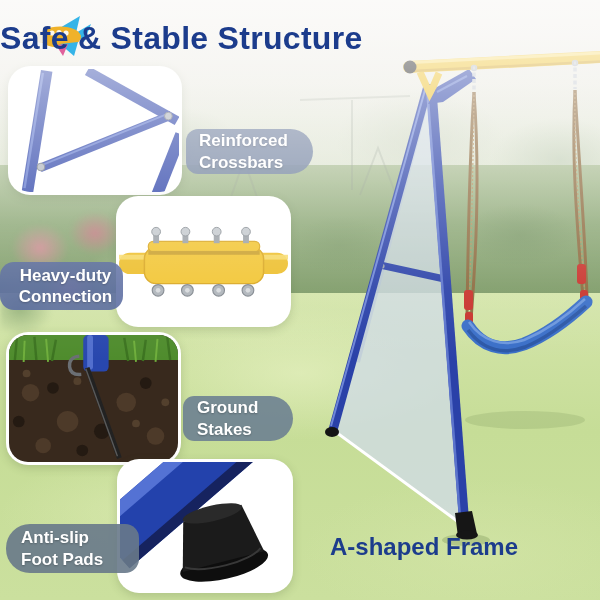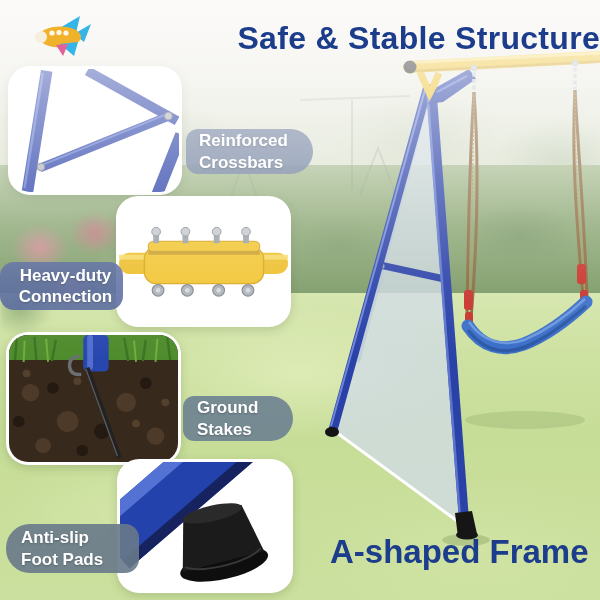--- a/index.html
+++ b/index.html
@@ -33,21 +33,21 @@
       radial-gradient(40px 34px at 40px 60px,rgba(215,135,150,.85),rgba(215,135,150,0) 72%),
       radial-gradient(36px 30px at 95px 45px,rgba(201,111,127,.8),rgba(201,111,127,0) 72%),
       radial-gradient(34px 30px at 70px 100px,rgba(222,150,160,.8),rgba(222,150,160,0) 72%),
       radial-gradient(46px 40px at 120px 90px,rgba(152,178,128,.9),rgba(152,178,128,0) 75%),
       radial-gradient(44px 38px at 20px 120px,rgba(143,172,118,.9),rgba(143,172,118,0) 75%);}
   .bg-detail{position:absolute;left:0;top:0;}
   .bg-haze{position:absolute;left:0;top:0;width:600px;height:600px;pointer-events:none;
     background:linear-gradient(180deg,rgba(255,255,255,.78) 0%,rgba(255,255,255,.5) 16%,
       rgba(255,255,255,.28) 32%,rgba(255,255,255,.08) 48%,rgba(255,255,255,0) 60%);}
   
-  .title{position:absolute;left:0;right:0;top:20px;margin:0;text-align:right;
+  .title{position:absolute;left:0;right:0;top:20px;margin:0;text-align:left;
     font-size:32px;font-weight:bold;color:#1c3c8c;letter-spacing:.3px;}
   .logo{position:absolute;left:30px;top:12px;}
   
   .card{position:absolute;background:#fff;border:3px solid rgba(255,255,255,.95);
     border-radius:22px;overflow:hidden;box-shadow:0 3px 10px rgba(60,80,40,.20);}
   .card svg{display:block;}
   .card1{left:8px;top:66px;width:168px;height:123px;}
   .card2{left:116px;top:196px;width:169px;height:125px;}
   .card3{left:6px;top:332px;width:169px;height:127px;}
   .card4{left:117px;top:459px;width:170px;height:128px;}
@@ -59,21 +59,21 @@
     background:rgba(103,119,155,.88);border-radius:14px 26px 26px 14px;}
   .pill2{left:0px;top:262px;width:123px;height:48px;padding-left:8px;text-align:center;
     background:rgba(81,99,155,.88);border-radius:14px;}
   .pill3{left:183px;top:396px;width:110px;height:45px;padding-left:14px;
     background:rgba(109,129,145,.9);border-radius:12px 24px 24px 12px;}
   .pill4{left:6px;top:524px;width:133px;height:49px;padding-left:15px;
     background:rgba(104,121,138,.9);border-radius:24px 14px 14px 24px;}
   
   .swing{position:absolute;left:300px;top:50px;}
   .caption{position:absolute;left:330px;top:533px;margin:0;white-space:nowrap;
-    font-size:33px;font-weight:bold;color:#1c3c8c;}
+    font-size:24px;font-weight:bold;color:#1c3c8c;}
 </style>
 </head>
 <body>
 
 <div class="scene">
 
   <div class="bg-sky"></div>
   <div class="bg-trees"></div>
   <div class="bg-hedge"></div>
   <div class="bg-grass"></div>

